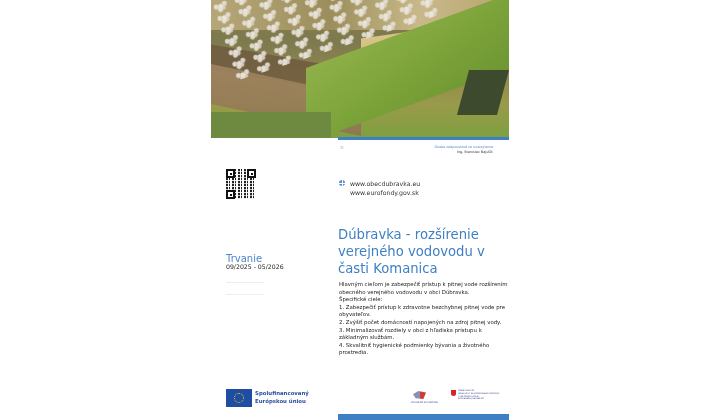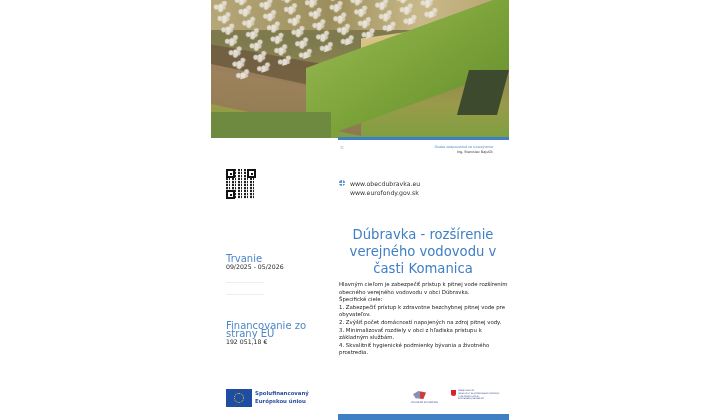--- a/index.html
+++ b/index.html
@@ -69,21 +69,21 @@
     .web .lines { position: absolute; left: 11px; top: 0; font-size: 6.2px; line-height: 9px; color: #333; white-space: nowrap; }
 
     .left-info { position: absolute; left: 15px; top: 228px; width: 110px; }
     .info-block { margin-bottom: 0; }
     .info-label { font-size: 10px; color: #4d86c8; line-height: 8px; margin-top: 27px; }
     .info-value { font-size: 6.2px; color: #222; line-height: 8px; }
     .sep { width: 38px; height: 1px; background: #eeeeee; margin: 11px 0 11px 0; }
 
     .title {
       position: absolute; left: 127px; top: 226px; width: 170px;
-      font-size: 13.2px; line-height: 17px; color: #3f7fc4; font-weight: normal; text-align: center;
+      font-size: 13.2px; line-height: 17px; color: #3f7fc4; font-weight: normal;
     }
     .desc {
       position: absolute; left: 128px; top: 281px; width: 170px;
       font-size: 5.4px; line-height: 7.6px; color: #222;
     }
     .desc div { white-space: normal; }
 
     .eu-logo { position: absolute; left: 15px; top: 389px; width: 26px; height: 18px; background: #1f4da3; }
     .eu-logo .stars { position: absolute; left: 8px; top: 4px; width: 10px; height: 10px; border-radius: 50%; border: 1px dotted #f5d400; }
     .eu-text { position: absolute; left: 44px; top: 389px; font-size: 5.4px; line-height: 8px; color: #2a4fa0; font-weight: bold; }
@@ -138,24 +138,20 @@
     </div>
   </div>
 
   <div class="left-info">
     <div class="info-block">
       <div class="info-label">Trvanie</div>
       <div class="info-value">09/2025 - 05/2026</div>
     </div>
     <div class="sep"></div>
     <div class="sep"></div>
-    <div class="info-block">
-      <div class="info-label">Financovanie zo strany EÚ</div>
-      <div class="info-value">192 051,18 €</div>
-    </div>
   </div>
 
   <div class="title">Dúbravka - rozšírenie verejného vodovodu v časti Komanica</div>
 
   <div class="desc">
     <div>Hlavným cieľom je zabezpečiť prístup k pitnej vode rozšírením obecného verejného vodovodu v obci Dúbravka.</div>
     <div>Špecifické ciele:</div>
     <div>1. Zabezpečiť prístup k zdravotne bezchybnej pitnej vode pre obyvateľov.</div>
     <div>2. Zvýšiť počet domácností napojených na zdroj pitnej vody.</div>
     <div>3. Minimalizovať rozdiely v obci z hľadiska prístupu k základným službám.</div>

